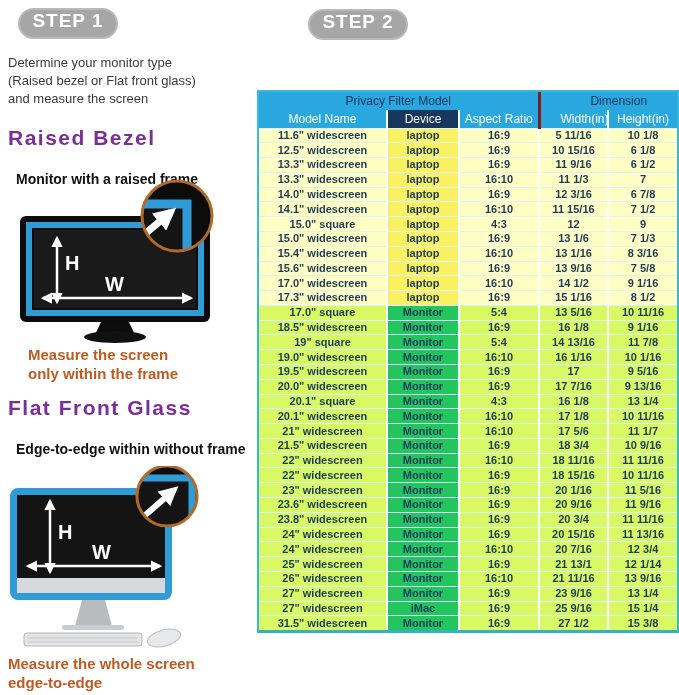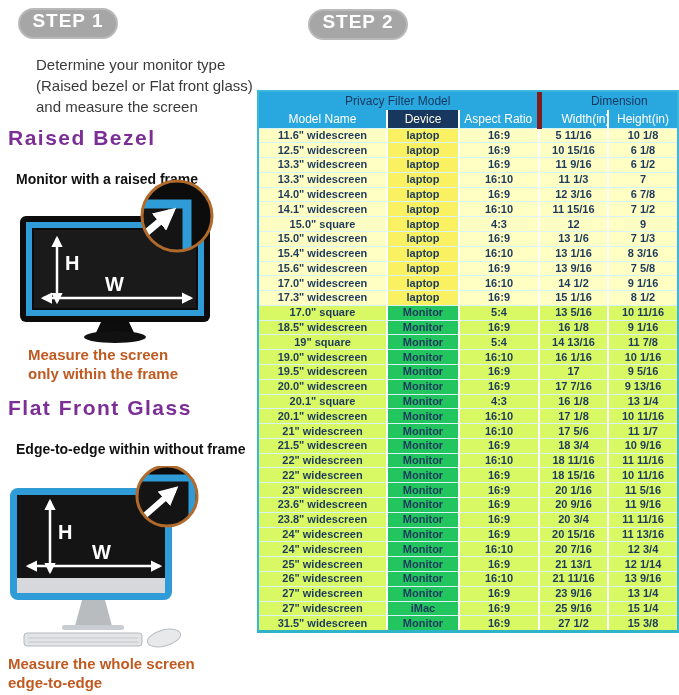--- a/index.html
+++ b/index.html
@@ -13,21 +13,21 @@
   
   .step-pill {
     position:absolute; width:100px; height:31px; border-radius:17px;
     background:#a6a6a6; border:2px solid #b9b9b9;
     color:#fff; font-weight:bold; font-size:19px; letter-spacing:1px;
     display:flex; align-items:flex-start; justify-content:center;
   }
 
   .intro-text {
     position:absolute; left:8px; top:54px; width:245px;
-    font-size:15px; line-height:1.4; color:#3a3a3a; white-space:pre-line;margin-left:28px;
+    font-size:13px; line-height:1.4; color:#3a3a3a; white-space:pre-line;
   }
   .find-text {
     position:absolute; left:300px; top:61px; width:370px;
     font-size:13px; color:#222;
   }
 
   .section-title {
     position:absolute; left:8px; color:#7b2e96; font-weight:bold;
     font-size:21px; letter-spacing:1.5px;
   }
@@ -48,21 +48,21 @@
   th, td {
     padding:0; text-align:center; vertical-align:middle;
     overflow:hidden; white-space:nowrap; line-height:1;
     border-left:2px solid #fdfeff;
   }
   th:first-child, td:first-child { border-left:none; }
   thead th {
     background:#29a7df; color:#fff; font-weight:normal; font-size:12px; height:18px;
   }
   thead .group-hdr { color:#17375e; }
-  thead .dim-hdr { border-left:5px solid #7f1d1d;padding-left:20px; }
+  thead .dim-hdr { border-left:3px solid #7f1d1d;padding-left:20px; }
   thead th.dev-h { background:#17375e; color:#fdfbe8; }
   tbody td { border-top:1px solid #d8f3fb; font-weight:bold; font-size:11px; color:#1d3a5e; }
   tr.laptop td { background:#ffffc4; }
   tr.laptop td.dev { background:#f9f161; }
   tr.monitor td { background:#d8f964; }
   tr.monitor td.dev { background:#22c55e; }
 
   svg text { font-family:"Liberation Sans", sans-serif; }
 </style>
 </head>

